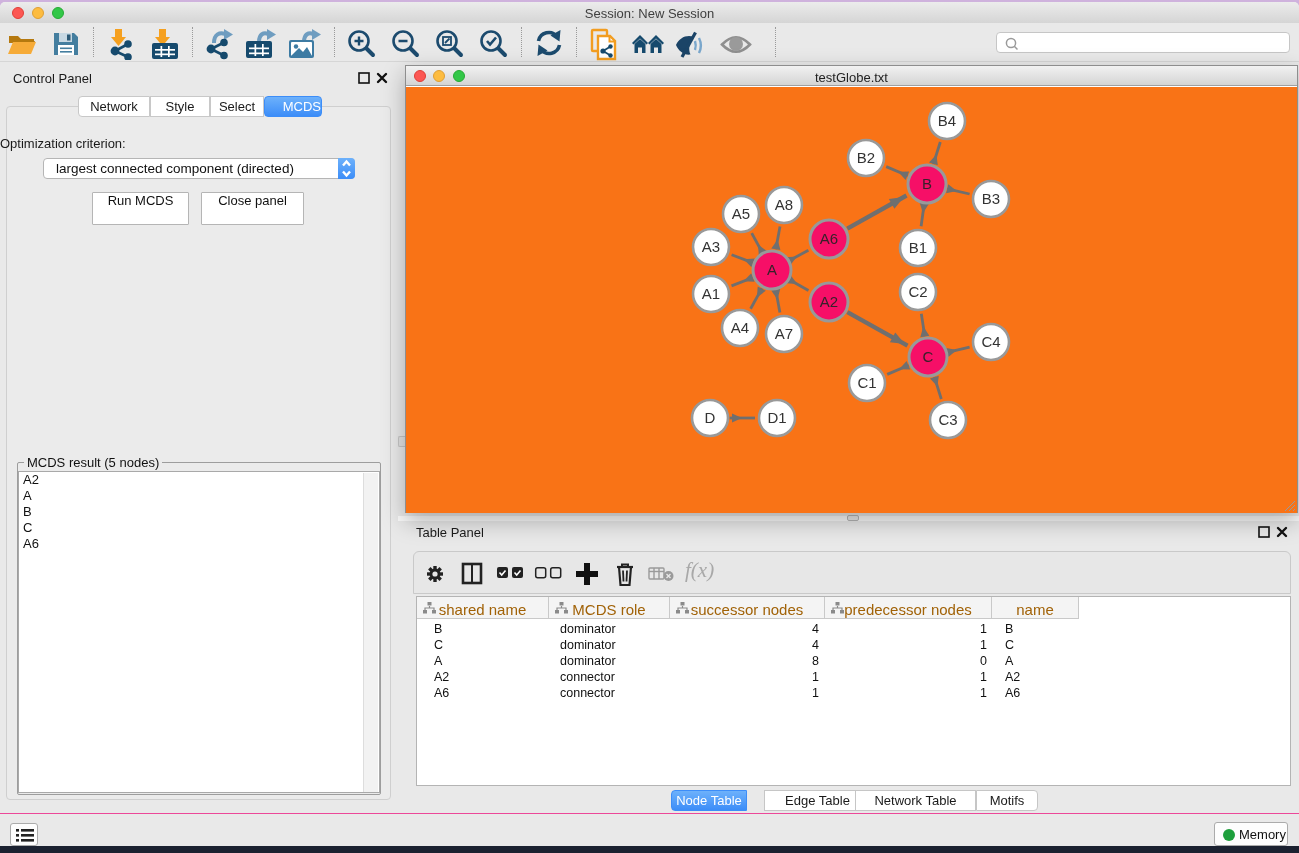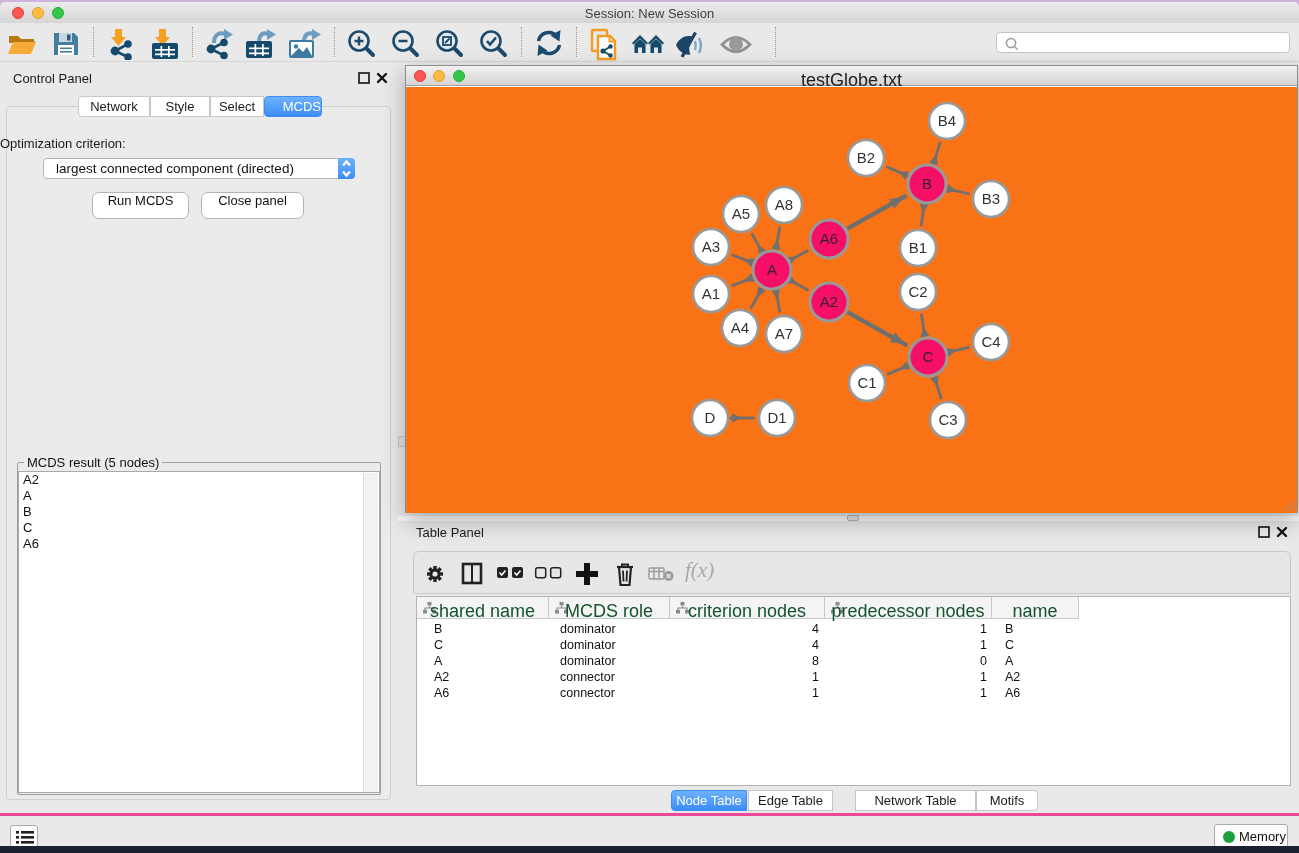--- a/index.html
+++ b/index.html
@@ -19,47 +19,47 @@
 
 #cp-title{position:absolute;left:13px;top:69px;font-size:13px;color:#1a1a1a}
 .winbtns{position:absolute;font-size:12px;color:#111}
 #cp-body{position:absolute;left:6px;top:104px;width:385px;height:694px;background:#ebebeb;border:1px solid #cfcfcf;border-radius:4px}
 .tab{position:absolute;top:94px;height:21px;font-size:13px;color:#1a1a1a;background:#fff;border:1px solid #c8c8c8;text-align:center;line-height:20px}
 #tab-mcds{background:linear-gradient(#6db1fb,#3c8df8);color:#fff;border:1px solid #3c8df8;border-radius:4px;text-align:right;}
 #opt-label{position:absolute;left:0;top:134px;width:397px;text-align:left;font-size:13px;color:#1a1a1a}
 #dropdown{position:absolute;left:43px;top:156px;width:312px;height:21px;background:#fff;border:1px solid #b5b5b5;border-radius:4px}
 #dropdown .txt{position:absolute;left:12px;top:2px;font-size:13.5px;color:#111}
 #dd-btn{position:absolute;right:-1px;top:-1px;width:17px;height:21px;background:linear-gradient(#6db1fb,#3c8df8);border-radius:0 4px 4px 0}
-.btn{position:absolute;top:190px;height:27px;background:#fff;border:1px solid #b5b5b5;border-radius:7px;font-size:13px;color:#111;text-align:center;line-height:15px}
+.btn{position:absolute;top:190px;height:33px;background:#fff;border:1px solid #b5b5b5;border-radius:1px;font-size:13px;color:#111;text-align:center;line-height:15px}
 #fieldset{position:absolute;left:17px;top:460px;width:364px;height:333px;border:1px solid #9d9d9d;border-radius:2px}
 #legend{position:absolute;left:6px;top:-8px;background:#ebebeb;padding:0 3px;font-size:13px;color:#111}
 #mlist{position:absolute;left:0px;top:8px;width:362px;height:322px;background:#fff;border:1px solid #a9a9a9;font-size:13px;color:#111}
 #mlist div.it{padding-left:4px;height:16px;line-height:16px}
 #mscroll{position:absolute;right:1px;top:1px;width:15px;height:319px;background:#f2f2f2;border-left:1px solid #ddd}
 
-#statusbar{position:absolute;left:0;top:811px;width:1299px;height:32px;background:#e9e9e9;border-top:3px solid #ec4899}
+#statusbar{position:absolute;left:0;top:811px;width:1299px;height:32px;background:#e9e9e9;border-top:1px solid #ec4899}
 #listbtn{position:absolute;left:10px;top:9px;width:28px;height:23px;background:#fdfdfd;border:1px solid #ababab;border-radius:3px}
 #membtn{position:absolute;left:1214px;top:8px;width:74px;height:24px;background:#fdfdfd;border:1px solid #ababab;border-radius:3px;font-size:13px;color:#111}
 #membtn .dot{position:absolute;left:8px;top:6px;width:12px;height:12px;border-radius:50%;background:#1d9f3c}
 #membtn .mtxt{position:absolute;left:24px;top:4px}
 #deskbot{position:absolute;left:0;top:846px;width:1299px;height:7px;background:#1b2130;z-index:9}
 
 #netwin{position:absolute;left:405px;top:63px;width:893px;height:448px;background:#fff;border:1px solid #8e8e8e;box-shadow:0 8px 22px rgba(0,0,0,0.28)}
 #nw-titlebar{position:absolute;left:0;top:0;width:891px;height:20px;background:linear-gradient(#f2f2f2,#d4d4d4);border-bottom:1px solid #a0a0a0}
 #nw-titlebar .t1{left:8px;background:#fc5753;border:0.5px solid #df3e37}
 #nw-titlebar .t2{left:27px;background:#fdbc40;border:0.5px solid #de9f34}
 #nw-titlebar .t3{left:47px;background:#33c748;border:0.5px solid #27aa35}
-#nw-title{position:absolute;top:4px;width:100%;text-align:center;font-size:18px;color:#222}
+#nw-title{position:absolute;top:4px;width:100%;text-align:center;font-size:13px;color:#222}
 #nw-canvas{position:absolute;left:0;top:21px;width:891px;height:426px;background:#f97316}
 #grip{position:absolute;right:1px;bottom:1px;width:13px;height:13px}
 
 #tp-title{position:absolute;left:416px;top:523px;font-size:13px;color:#1a1a1a}
 #tp-toolbar{position:absolute;left:413px;top:549px;width:878px;height:43px;background:#e7e7e7;border:1px solid #c9c9c9;border-radius:6px 6px 0 0}
 #tp-table{position:absolute;left:416px;top:594px;width:875px;height:190px;background:#fff;border:1px solid #b4b4b4}
-#tp-header{position:absolute;left:0;top:0;height:22px;background:#f4f4f4;border-bottom:1px solid #c9c9c9;font-size:18px;color:#14532d}
+#tp-header{position:absolute;left:0;top:0;height:22px;background:#f4f4f4;border-bottom:1px solid #c9c9c9;font-size:15px;color:#a16207}
 .hc{position:absolute;top:0;height:22px;border-right:1px solid #c9c9c9}
 .hc span{position:absolute;top:4px;width:100%;text-align:center}
 .hico{position:absolute;left:6px;top:5px}
 .row{position:absolute;font-size:12.5px;color:#111;height:16px;line-height:16px}
 .cl{position:absolute}.cr{position:absolute;text-align:right}
 .btab{position:absolute;top:788px;height:21px;font-size:13px;text-align:center;line-height:20px;background:#fff;border:1px solid #c6c6c6;color:#1a1a1a}
 #bt1{background:linear-gradient(#6db1fb,#3c8df8);color:#fff;border-color:#3c8df8;border-radius:4px 0 0 4px}
 #bt4{border-radius:0 4px 4px 0}
 </style></head>
 <body>
@@ -404,21 +404,21 @@
           </svg>
           <span>MCDS role</span>
         </div>
 <div class="hc" style="left:253px;width:155px">
           <svg class="hico" width="13" height="12">
             <rect x="4.5" y="0" width="4" height="3.5" fill="#8a8a8a"></rect>
             <rect x="0" y="8" width="4" height="3.5" fill="#8a8a8a"></rect>
             <rect x="9" y="8" width="4" height="3.5" fill="#8a8a8a"></rect>
             <path d="M6.5,4 v2 M2,8 V6 h9 v2" stroke="#8a8a8a" stroke-width="1.2" fill="none"></path>
           </svg>
-          <span>criterion nodes</span>
+          <span>successor nodes</span>
         </div>
 <div class="hc" style="left:408px;width:167px">
           <svg class="hico" width="13" height="12">
             <rect x="4.5" y="0" width="4" height="3.5" fill="#8a8a8a"></rect>
             <rect x="0" y="8" width="4" height="3.5" fill="#8a8a8a"></rect>
             <rect x="9" y="8" width="4" height="3.5" fill="#8a8a8a"></rect>
             <path d="M6.5,4 v2 M2,8 V6 h9 v2" stroke="#8a8a8a" stroke-width="1.2" fill="none"></path>
           </svg>
           <span>predecessor nodes</span>
         </div>
@@ -456,21 +456,21 @@
       </div>
 <div class="row" style="top:88px;left:0;width:875px">
         <span class="cl" style="left:17px">A6</span>
         <span class="cl" style="left:143px">connector</span>
         <span class="cr" style="left:252px;width:150px">1</span>
         <span class="cr" style="left:422px;width:148px">1</span>
         <span class="cl" style="left:588px">A6</span>
       </div>
 </div>
 <div class="btab" id="bt1" style="left:671px;width:76px">Node Table</div>
-<div class="btab" style="left:748px;width:85px">Edge Table</div>
+<div class="btab" style="left:764px;width:107px">Edge Table</div>
 <div class="btab" style="left:855px;width:121px">Network Table</div>
 <div class="btab" id="bt4" style="left:976px;width:62px">Motifs</div>
 <div id="statusbar">
 <div id="listbtn">
         <svg style="position:absolute;left:5px;top:4px" width="18" height="15">
           <g fill="#222">
             <rect x="0" y="1" width="3" height="2.6"></rect>
             <rect x="5" y="1" width="13" height="2.6"></rect>
             <rect x="0" y="6" width="3" height="2.6"></rect>
             <rect x="5" y="6" width="13" height="2.6"></rect>

